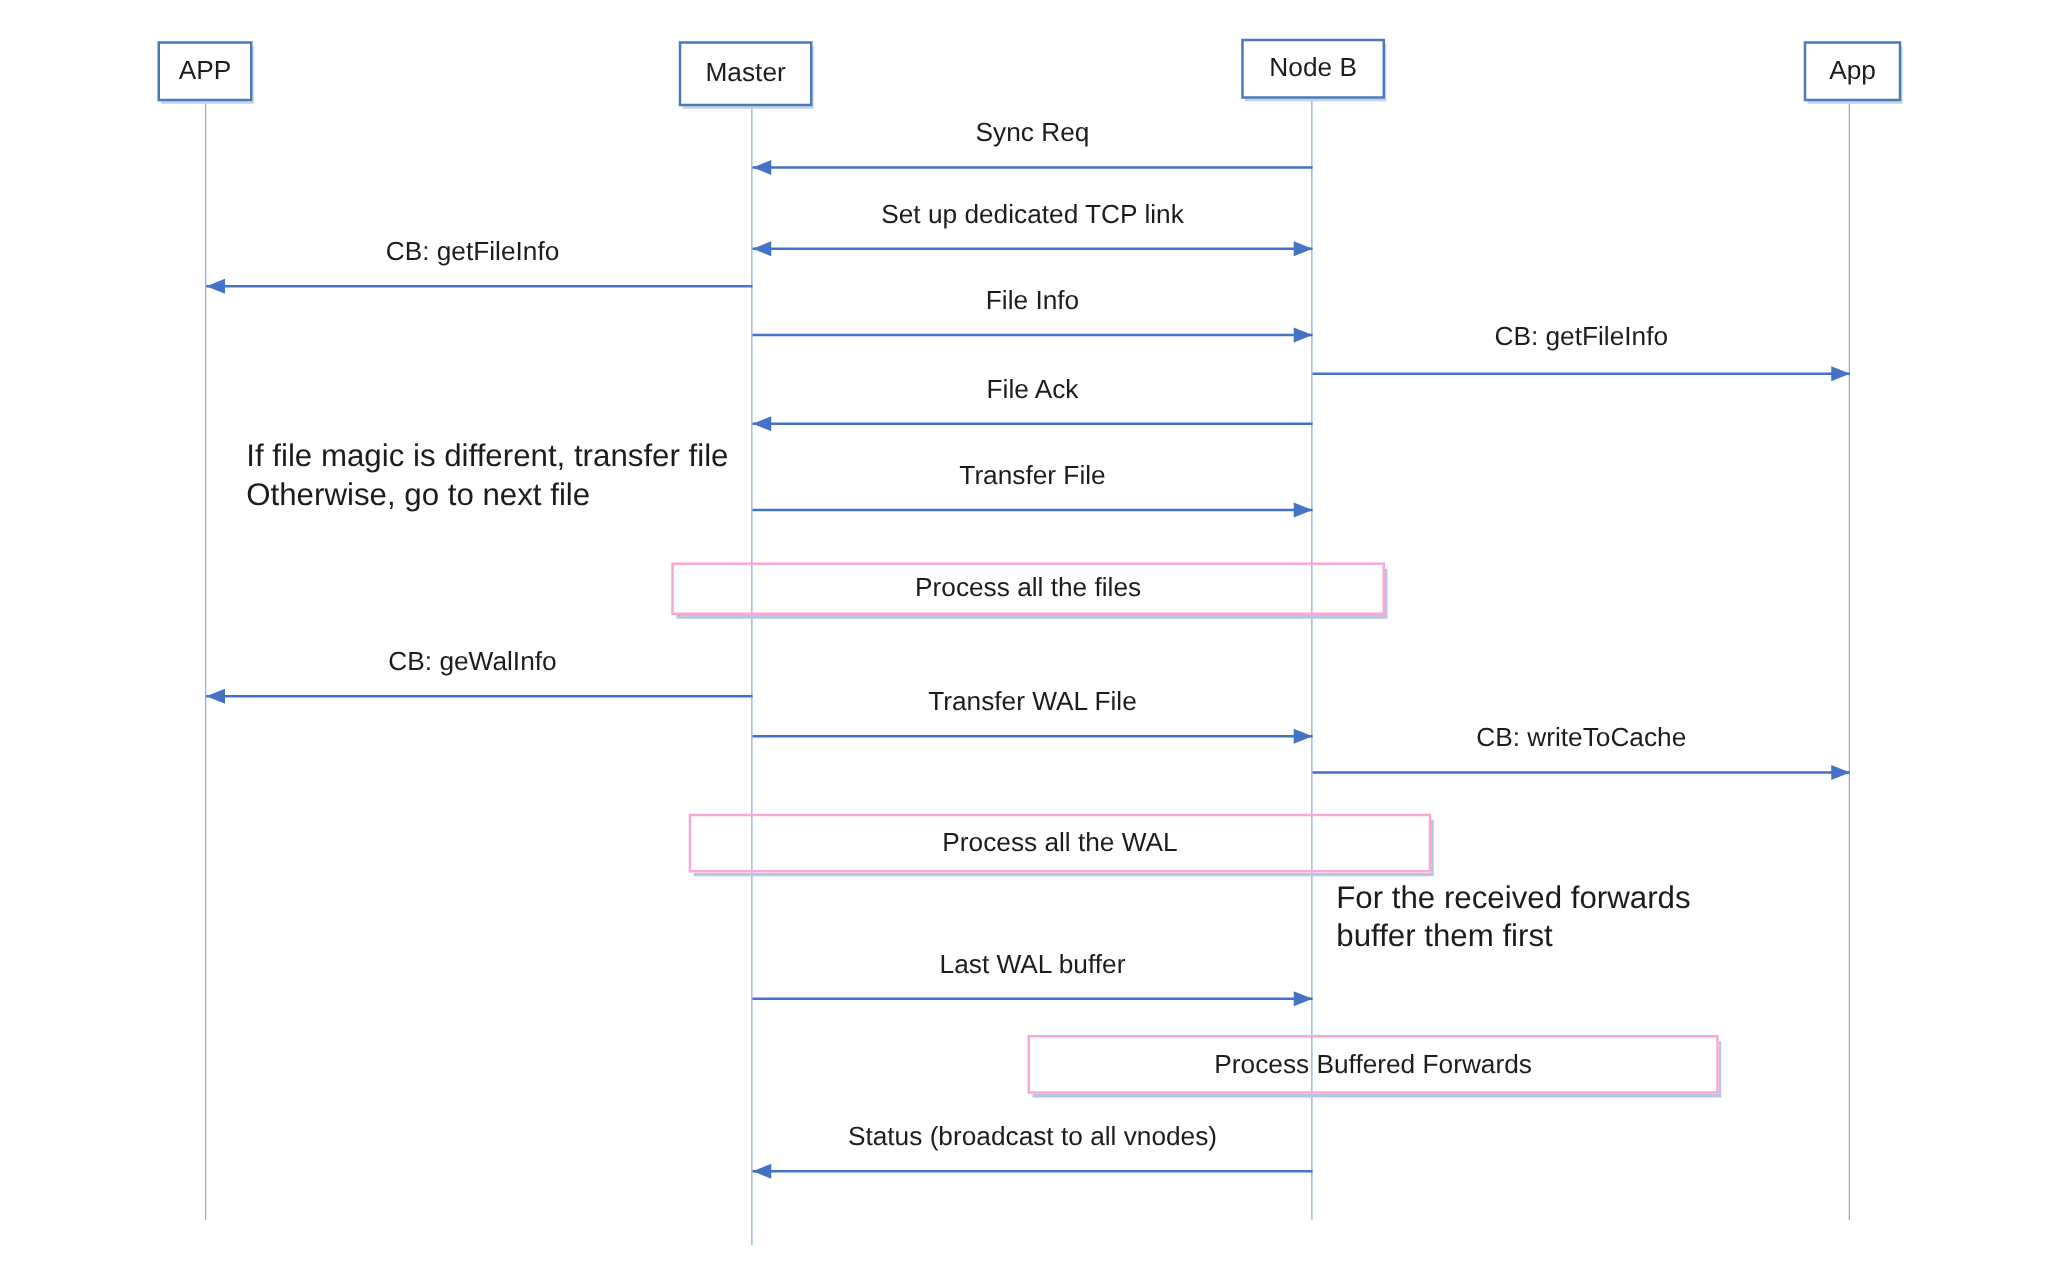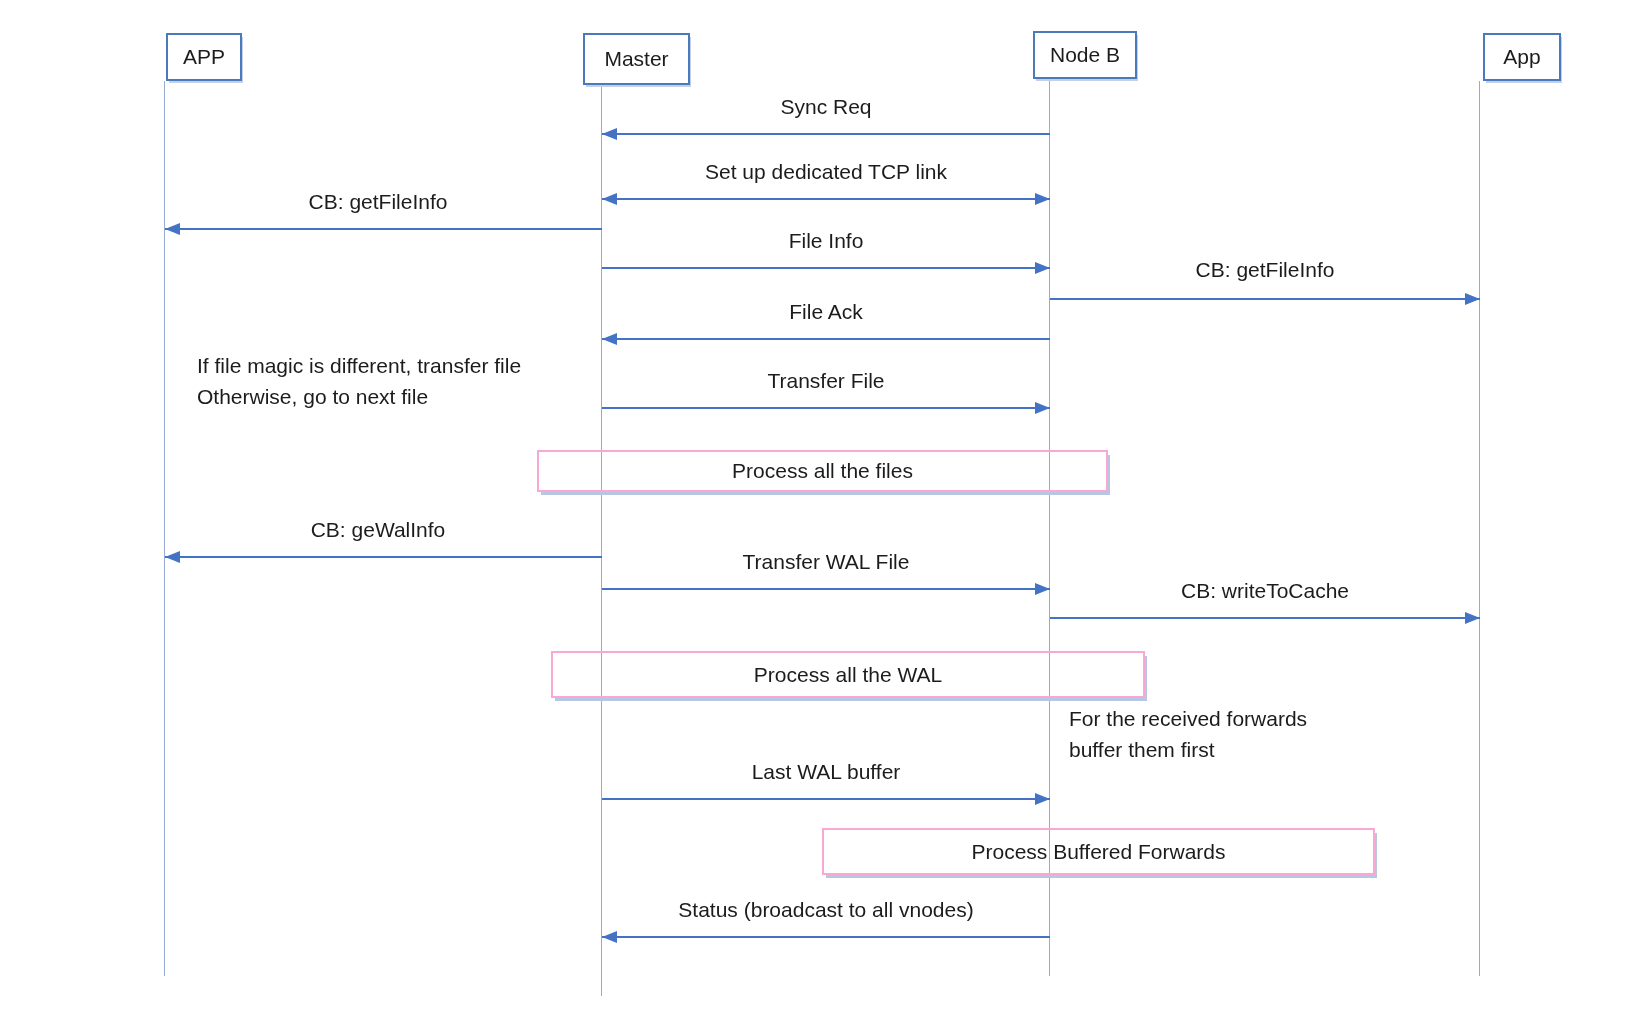--- a/index.html
+++ b/index.html
@@ -6,21 +6,21 @@
   .canvas {
     position:relative; width:1640px; height:1013px; background:#ffffff;
     font-family:"Liberation Sans", sans-serif; color:#1c1c1c; overflow:hidden;
   }
   
   .lifeline { position:absolute; width:0; border-left:1.5px solid #94abd2; }
   
   .actor {
     position:absolute; box-sizing:border-box; border:2px solid #4a7ab9; background:#ffffff;
     display:flex; align-items:center; justify-content:center;
-    font-size:21px; box-shadow:2px 3px 0 -1px #c3d0e8;margin-left:40px;
+    font-size:21px; box-shadow:2px 3px 0 -1px #c3d0e8;
   }
   
   .proc-box {
     position:absolute; box-sizing:border-box; border:2px solid #f9a8d4; background:transparent;
     display:flex; align-items:center; justify-content:center;
     font-size:21px; box-shadow:3px 4px 0 -1px #b7c6e3;
   }
   
   .msg-line { position:absolute; height:0; border-top:2px solid #4472c4; }
   .msg-line::before, .msg-line::after { content:none; position:absolute; width:0; height:0; }
@@ -33,39 +33,39 @@
     content:""; right:0; top:-7px;
     border-top:6px solid transparent; border-bottom:6px solid transparent;
     border-left:15px solid #4472c4;
   }
   
   .msg-label {
     position:absolute; transform:translateX(-50%);
     font-size:21px; white-space:nowrap;
   }
   
-  .note { position:absolute; font-size:21px; line-height:31px; white-space:nowrap; }
+  .note { position:absolute; font-size:25px; line-height:31px; white-space:nowrap; }
 </style>
 </head>
 <body>
 
 <div class="canvas">
 
   <div class="lifeline" style="left:164px; top:81px; height:895px"></div>
   <div class="lifeline" style="left:601px; top:81px; height:915px"></div>
   <div class="lifeline" style="left:1049px; top:79px; height:897px"></div>
   <div class="lifeline" style="left:1479px; top:81px; height:895px"></div>
 
   <div class="actor" style="left:126px;  top:33px; width:76px;  height:48px">
       <span>APP</span>
     </div>
   <div class="actor" style="left:543px;  top:33px; width:107px; height:52px">
       <span>Master</span>
     </div>
-  <div class="actor" style="left:993px;  top:31px; width:104px; height:48px">
+  <div class="actor" style="left:993px;  top:31px; width:115px; height:48px">
       <span>Node B</span>
     </div>
   <div class="actor" style="left:1443px; top:33px; width:78px;  height:48px">
       <span>App</span>
     </div>
 
   <div class="msg-label" style="left:826px; top:95px">Sync Req</div>
   <div class="msg-line dir-left" style="left:602px; top:133px; width:448px"></div>
 
   <div class="msg-label" style="left:826px; top:160px">Set up dedicated TCP link</div>

